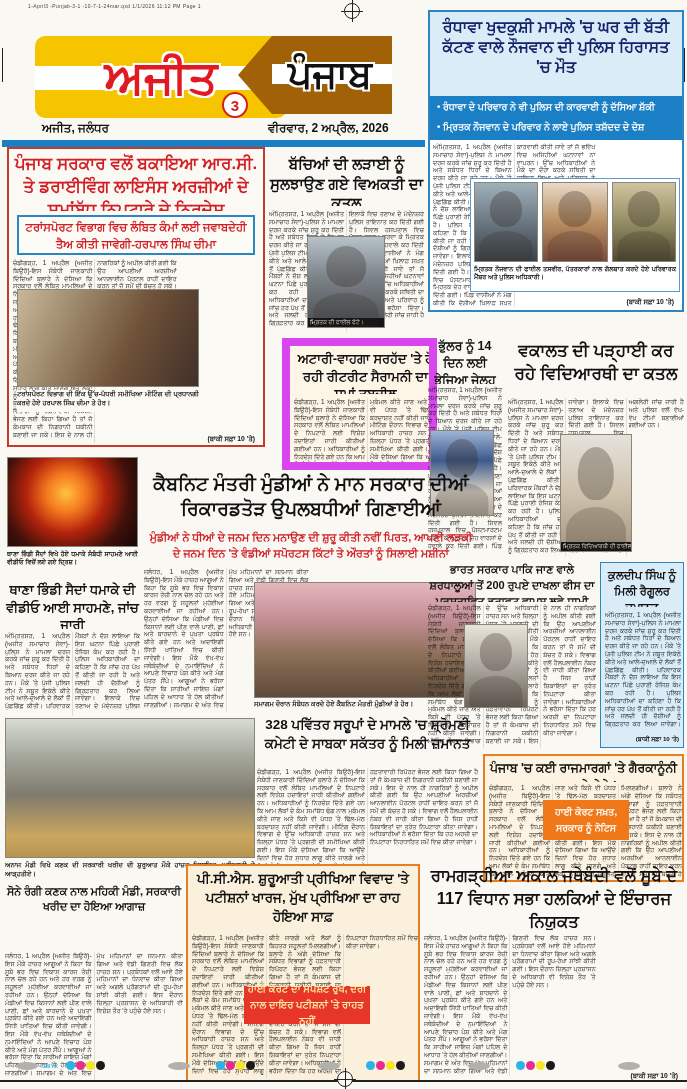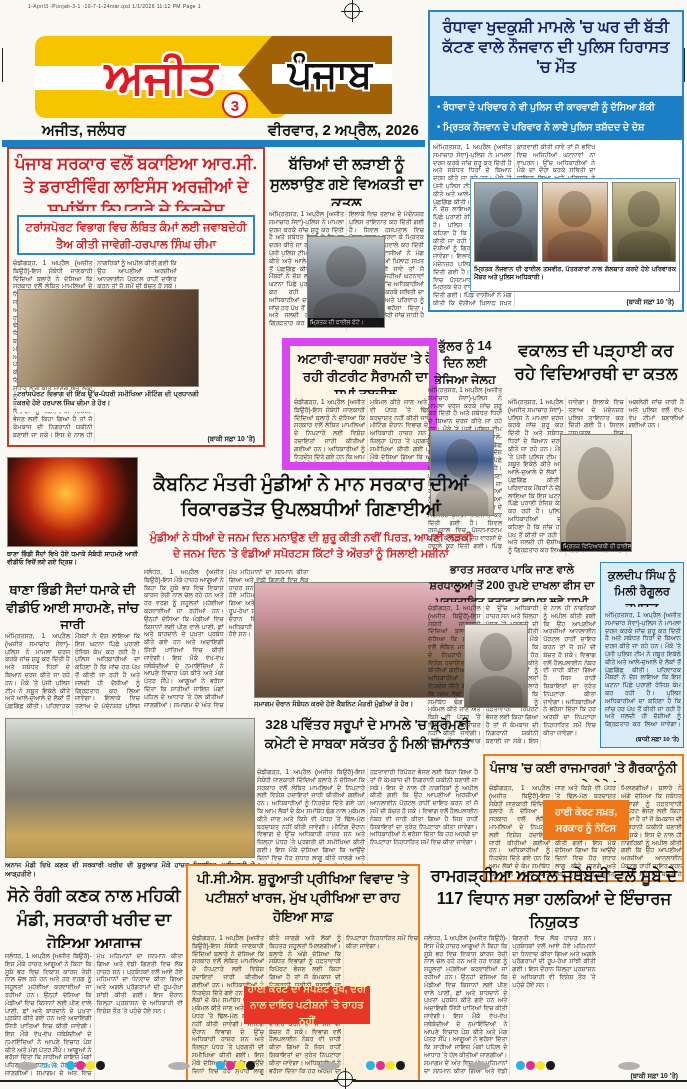--- a/index.html
+++ b/index.html
@@ -23,21 +23,21 @@
   .brand-l{position:absolute;left:0;right:0;top:0;bottom:0;display:flex;align-items:center;justify-content:center;
            font-size:46px;font-weight:bold;color:#e01a22;
            text-shadow:-2px -2px 0 #fff,2px -2px 0 #fff,-2px 2px 0 #fff,2px 2px 0 #fff;}
   .mast-r{background:#a16207;clip-path:polygon(22% 0,100% 0,100% 100%,22% 100%,0 50%);}
   .mast-r .stripe{position:absolute;left:34px;right:0;top:28px;height:20px;background:#fff;}
   .brand-r{position:absolute;left:30px;right:0;top:0;bottom:0;display:flex;align-items:center;justify-content:center;
            font-size:38px;font-weight:bold;color:#111;
            text-shadow:-2px -2px 0 #fff,2px -2px 0 #fff,-2px 2px 0 #fff,2px 2px 0 #fff;}
   .badge3{width:26px;height:26px;border:2px solid #d6201f;border-radius:50%;background:#fff;color:#d6201f;
           font-weight:bold;font-size:15px;display:flex;align-items:center;justify-content:center;}
-  .edition,.dateline{font-size:15px;font-weight:bold;color:#111;white-space:nowrap;}
+  .edition,.dateline{font-size:12px;font-weight:bold;color:#111;white-space:nowrap;}
   .bluebar{background:#1b7fc6;}
   
   .art{position:absolute;overflow:hidden;}
   .hl{position:absolute;font-weight:bold;text-align:center;overflow:hidden;color:#111;}
   .hl-red{color:#d21f26;}
   .hl-navy{color:#14246a;}
   .subbox{position:absolute;border:2px solid #2e86c1;color:#d21f26;font-weight:bold;text-align:center;
           overflow:hidden;background:#fdfbf5;}
   .bt{position:absolute;font-size:6.3px;line-height:1.24;text-align:justify;color:#1d1d1d;
       column-gap:5px;column-rule:1px solid #e2ddd2;column-fill:auto;overflow:hidden;}
@@ -179,21 +179,21 @@
     <div class="cont" style="right:4px;bottom:4px;font-size:6.2px;">(ਬਾਕੀ ਸਫ਼ਾ 10 'ਤੇ)</div>
   </div>
 
   <div class="art" style="left:483px;top:754px;width:201px;height:128px;border:2px solid #e67e22;background:#fdf3e2;">
     <div class="hl" style="left:2px;top:4px;width:193px;height:22px;font-size:12.5px;line-height:1.4;">ਪੰਜਾਬ 'ਚ ਕਈ ਰਾਜਮਾਰਗਾਂ 'ਤੇ ਗੈਰਕਾਨੂੰਨੀ ਸ਼ਰਾਬ ਦੇ ਠੇਕੇ !</div>
     <div class="bt c3" style="left:4px;top:28px;width:193px;height:94px;">ਚੰਡੀਗੜ੍ਹ, 1 ਅਪ੍ਰੈਲ (ਅਜੀਤ ਬਿਊਰੋ)-ਇਸ ਸੰਬੰਧੀ ਜਾਣਕਾਰੀ ਦਿੰਦਿਆਂ ਬੁਲਾਰੇ ਨੇ ਦੱਸਿਆ ਕਿ ਸਰਕਾਰ ਵਲੋਂ ਲੰਬਿਤ ਮਾਮਲਿਆਂ ਦੇ ਨਿਪਟਾਰੇ ਲਈ ਵਿਸ਼ੇਸ਼ ਹਦਾਇਤਾਂ ਜਾਰੀ ਕੀਤੀਆਂ ਗਈਆਂ ਹਨ। ਅਧਿਕਾਰੀਆਂ ਨੂੰ ਨਿਰਦੇਸ਼ ਦਿੱਤੇ ਗਏ ਹਨ ਕਿ ਆਮ ਲੋਕਾਂ ਦੇ ਕੰਮ ਸਮਾਂਬੱਧ ਢੰਗ ਨਾਲ ਮੁਕੰਮਲ ਕੀਤੇ ਜਾਣ ਅਤੇ ਕਿਸੇ ਵੀ ਪੱਧਰ 'ਤੇ ਢਿੱਲ-ਮੱਠ ਬਰਦਾਸ਼ਤ ਨਹੀਂ ਕੀਤੀ ਜਾਵੇਗੀ। ਮੀਟਿੰਗ ਦੌਰਾਨ ਵਿਭਾਗ ਦੇ ਉੱਚ ਅਧਿਕਾਰੀ ਹਾਜ਼ਰ ਸਨ ਅਤੇ ਜ਼ਿਲ੍ਹਾ ਪੱਧਰ 'ਤੇ ਪ੍ਰਗਤੀ ਦੀ ਸਮੀਖਿਆ ਕੀਤੀ ਗਈ। ਇਸ ਮੌਕੇ ਦੱਸਿਆ ਗਿਆ ਕਿ ਆਉਂਦੇ ਦਿਨਾਂ ਵਿਚ ਹੋਰ ਸੁਧਾਰ ਲਾਗੂ ਕੀਤੇ ਜਾਣਗੇ ਅਤੇ ਲੋਕਾਂ ਨੂੰ ਬਿਹਤਰ ਸਹੂਲਤਾਂ ਮਿਲਣਗੀਆਂ। ਬੁਲਾਰੇ ਨੇ ਅੱਗੇ ਦੱਸਿਆ ਕਿ ਸਬੰਧਤ ਵਿਭਾਗਾਂ ਨੂੰ ਹਫ਼ਤਾਵਾਰੀ ਰਿਪੋਰਟ ਭੇਜਣ ਲਈ ਕਿਹਾ ਗਿਆ ਹੈ ਤਾਂ ਜੋ ਕੰਮਕਾਜ ਦੀ ਨਿਗਰਾਨੀ ਯਕੀਨੀ ਬਣਾਈ ਜਾ ਸਕੇ। ਇਸ ਦੇ ਨਾਲ ਹੀ ਨਾਗਰਿਕਾਂ ਨੂੰ ਅਪੀਲ ਕੀਤੀ ਗਈ ਕਿ ਉਹ ਆਪਣੀਆਂ ਅਰਜ਼ੀਆਂ ਆਨਲਾਈਨ ਪੋਰਟਲ ਰਾਹੀਂ ਦਾਇਰ ਕਰਨ ਤਾਂ ਜੋ ਸਮੇਂ ਦੀ ਬੱਚਤ ਹੋ ਸਕੇ। ਵਿਭਾਗ ਵਲੋਂ ਹੈਲਪਲਾਈਨ ਨੰਬਰ ਵੀ ਜਾਰੀ ਕੀਤਾ ਗਿਆ ਹੈ ਜਿਸ ਰਾਹੀਂ ਸ਼ਿਕਾਇਤਾਂ ਦਾ ਤੁਰੰਤ ਨਿਪਟਾਰਾ ਕੀਤਾ ਜਾਵੇਗਾ। ਅਧਿਕਾਰੀਆਂ ਨੇ ਭਰੋਸਾ ਦਿੱਤਾ ਕਿ ਹਰ ਅਰਜ਼ੀ ਦਾ ਨਿਪਟਾਰਾ ਨਿਰਧਾਰਿਤ ਸਮੇਂ ਵਿਚ ਕੀਤਾ ਜਾਵੇਗਾ।</div>
     <div class="lbl-or" style="left:58px;top:44px;width:86px;height:40px;">ਹਾਈ ਕੋਰਟ ਸਖ਼ਤ, ਸਰਕਾਰ ਨੂੰ ਨੋਟਿਸ</div>
   </div>
 
   <div class="art" style="left:5px;top:884px;width:178px;height:200px;">
-    <div class="hl" style="left:0;top:0;width:178px;height:64px;font-size:17px;line-height:1.4;">ਸੋਨੇ ਰੰਗੀ ਕਣਕ ਨਾਲ ਮਹਿਕੀ ਮੰਡੀ, ਸਰਕਾਰੀ ਖਰੀਦ ਦਾ ਹੋਇਆ ਆਗਾਜ਼</div>
+    <div class="hl" style="left:0;top:0;width:178px;height:64px;font-size:11px;line-height:1.4;">ਸੋਨੇ ਰੰਗੀ ਕਣਕ ਨਾਲ ਮਹਿਕੀ ਮੰਡੀ, ਸਰਕਾਰੀ ਖਰੀਦ ਦਾ ਹੋਇਆ ਆਗਾਜ਼</div>
     <div class="bt c2" style="left:0;top:68px;width:178px;height:130px;">ਜਲੰਧਰ, 1 ਅਪ੍ਰੈਲ (ਅਜੀਤ ਬਿਊਰੋ)-ਇਸ ਮੌਕੇ ਹਾਜ਼ਰ ਆਗੂਆਂ ਨੇ ਕਿਹਾ ਕਿ ਸੂਬੇ ਭਰ ਵਿਚ ਵਿਕਾਸ ਕਾਰਜ ਤੇਜ਼ੀ ਨਾਲ ਚੱਲ ਰਹੇ ਹਨ ਅਤੇ ਹਰ ਵਰਗ ਨੂੰ ਸਹੂਲਤਾਂ ਮੁਹੱਈਆ ਕਰਵਾਈਆਂ ਜਾ ਰਹੀਆਂ ਹਨ। ਉਨ੍ਹਾਂ ਦੱਸਿਆ ਕਿ ਮੰਡੀਆਂ ਵਿਚ ਕਿਸਾਨਾਂ ਲਈ ਪੀਣ ਵਾਲੇ ਪਾਣੀ, ਛਾਂ ਅਤੇ ਬਾਰਦਾਨੇ ਦੇ ਪੁਖ਼ਤਾ ਪ੍ਰਬੰਧ ਕੀਤੇ ਗਏ ਹਨ ਅਤੇ ਅਦਾਇਗੀ ਸਿੱਧੀ ਖਾਤਿਆਂ ਵਿਚ ਕੀਤੀ ਜਾਵੇਗੀ। ਇਸ ਮੌਕੇ ਵੱਖ-ਵੱਖ ਜਥੇਬੰਦੀਆਂ ਦੇ ਨੁਮਾਇੰਦਿਆਂ ਨੇ ਆਪਣੇ ਵਿਚਾਰ ਪੇਸ਼ ਕੀਤੇ ਅਤੇ ਮੰਗ ਪੱਤਰ ਸੌਂਪੇ। ਆਗੂਆਂ ਨੇ ਭਰੋਸਾ ਦਿੱਤਾ ਕਿ ਸਾਰੀਆਂ ਜਾਇਜ਼ ਮੰਗਾਂ ਪਹਿਲ ਦੇ ਆਧਾਰ 'ਤੇ ਹੱਲ ਕੀਤੀਆਂ ਜਾਣਗੀਆਂ। ਸਮਾਗਮ ਦੇ ਅੰਤ ਵਿਚ ਮੁੱਖ ਮਹਿਮਾਨਾਂ ਦਾ ਸਨਮਾਨ ਕੀਤਾ ਗਿਆ ਅਤੇ ਵੱਡੀ ਗਿਣਤੀ ਵਿਚ ਲੋਕ ਹਾਜ਼ਰ ਸਨ। ਪ੍ਰਬੰਧਕਾਂ ਵਲੋਂ ਆਏ ਹੋਏ ਮਹਿਮਾਨਾਂ ਦਾ ਧੰਨਵਾਦ ਕੀਤਾ ਗਿਆ ਅਤੇ ਅਗਲੇ ਪ੍ਰੋਗਰਾਮਾਂ ਦੀ ਰੂਪ-ਰੇਖਾ ਸਾਂਝੀ ਕੀਤੀ ਗਈ। ਇਸ ਦੌਰਾਨ ਜ਼ਿਲ੍ਹਾ ਪ੍ਰਸ਼ਾਸਨ ਦੇ ਅਧਿਕਾਰੀ ਵੀ ਵਿਸ਼ੇਸ਼ ਤੌਰ 'ਤੇ ਪਹੁੰਚੇ ਹੋਏ ਸਨ।</div>
   </div>
 
   <div class="art" style="left:186px;top:864px;width:234px;height:218px;border:2px solid #e67e22;background:#faf0db;">
     <div class="hl" style="left:2px;top:4px;width:226px;height:60px;font-size:13.5px;line-height:1.4;">ਪੀ.ਸੀ.ਐਸ. ਸ਼ੁਰੂਆਤੀ ਪ੍ਰੀਖਿਆ ਵਿਵਾਦ 'ਤੇ ਪਟੀਸ਼ਨਾਂ ਖਾਰਜ, ਮੁੱਖ ਪ੍ਰੀਖਿਆ ਦਾ ਰਾਹ ਹੋਇਆ ਸਾਫ਼</div>
     <div class="bt c3" style="left:4px;top:68px;width:226px;height:144px;">ਚੰਡੀਗੜ੍ਹ, 1 ਅਪ੍ਰੈਲ (ਅਜੀਤ ਬਿਊਰੋ)-ਇਸ ਸੰਬੰਧੀ ਜਾਣਕਾਰੀ ਦਿੰਦਿਆਂ ਬੁਲਾਰੇ ਨੇ ਦੱਸਿਆ ਕਿ ਸਰਕਾਰ ਵਲੋਂ ਲੰਬਿਤ ਮਾਮਲਿਆਂ ਦੇ ਨਿਪਟਾਰੇ ਲਈ ਵਿਸ਼ੇਸ਼ ਹਦਾਇਤਾਂ ਜਾਰੀ ਕੀਤੀਆਂ ਗਈਆਂ ਹਨ। ਅਧਿਕਾਰੀਆਂ ਨੂੰ ਨਿਰਦੇਸ਼ ਦਿੱਤੇ ਗਏ ਹਨ ਕਿ ਆਮ ਲੋਕਾਂ ਦੇ ਕੰਮ ਸਮਾਂਬੱਧ ਢੰਗ ਨਾਲ ਮੁਕੰਮਲ ਕੀਤੇ ਜਾਣ ਅਤੇ ਕਿਸੇ ਵੀ ਪੱਧਰ 'ਤੇ ਢਿੱਲ-ਮੱਠ ਬਰਦਾਸ਼ਤ ਨਹੀਂ ਕੀਤੀ ਜਾਵੇਗੀ। ਮੀਟਿੰਗ ਦੌਰਾਨ ਵਿਭਾਗ ਦੇ ਉੱਚ ਅਧਿਕਾਰੀ ਹਾਜ਼ਰ ਸਨ ਅਤੇ ਜ਼ਿਲ੍ਹਾ ਪੱਧਰ 'ਤੇ ਪ੍ਰਗਤੀ ਦੀ ਸਮੀਖਿਆ ਕੀਤੀ ਗਈ। ਇਸ ਮੌਕੇ ਦੱਸਿਆ ਗਿਆ ਕਿ ਆਉਂਦੇ ਦਿਨਾਂ ਵਿਚ ਹੋਰ ਸੁਧਾਰ ਲਾਗੂ ਕੀਤੇ ਜਾਣਗੇ ਅਤੇ ਲੋਕਾਂ ਨੂੰ ਬਿਹਤਰ ਸਹੂਲਤਾਂ ਮਿਲਣਗੀਆਂ। ਬੁਲਾਰੇ ਨੇ ਅੱਗੇ ਦੱਸਿਆ ਕਿ ਸਬੰਧਤ ਵਿਭਾਗਾਂ ਨੂੰ ਹਫ਼ਤਾਵਾਰੀ ਰਿਪੋਰਟ ਭੇਜਣ ਲਈ ਕਿਹਾ ਗਿਆ ਹੈ ਤਾਂ ਜੋ ਕੰਮਕਾਜ ਦੀ ਨਿਗਰਾਨੀ ਯਕੀਨੀ ਬਣਾਈ ਜਾ ਸਕੇ। ਇਸ ਦੇ ਨਾਲ ਹੀ ਨਾਗਰਿਕਾਂ ਨੂੰ ਅਪੀਲ ਕੀਤੀ ਗਈ ਕਿ ਉਹ ਆਪਣੀਆਂ ਅਰਜ਼ੀਆਂ ਆਨਲਾਈਨ ਪੋਰਟਲ ਰਾਹੀਂ ਦਾਇਰ ਕਰਨ ਤਾਂ ਜੋ ਸਮੇਂ ਦੀ ਬੱਚਤ ਹੋ ਸਕੇ। ਵਿਭਾਗ ਵਲੋਂ ਹੈਲਪਲਾਈਨ ਨੰਬਰ ਵੀ ਜਾਰੀ ਕੀਤਾ ਗਿਆ ਹੈ ਜਿਸ ਰਾਹੀਂ ਸ਼ਿਕਾਇਤਾਂ ਦਾ ਤੁਰੰਤ ਨਿਪਟਾਰਾ ਕੀਤਾ ਜਾਵੇਗਾ। ਅਧਿਕਾਰੀਆਂ ਨੇ ਭਰੋਸਾ ਦਿੱਤਾ ਕਿ ਹਰ ਅਰਜ਼ੀ ਦਾ ਨਿਪਟਾਰਾ ਨਿਰਧਾਰਿਤ ਸਮੇਂ ਵਿਚ ਕੀਤਾ ਜਾਵੇਗਾ।</div>
     <div class="lbl-rd" style="left:56px;top:120px;width:126px;height:38px;">ਹਾਈ ਕੋਰਟ ਦਾ ਸਪੱਸ਼ਟ ਰੁਖ, ਦੇਰੀ ਨਾਲ ਦਾਇਰ ਪਟੀਸ਼ਨਾਂ 'ਤੇ ਰਾਹਤ ਨਹੀਂ</div>
   </div>
 
   <div class="art" style="left:424px;top:864px;width:260px;height:218px;">

